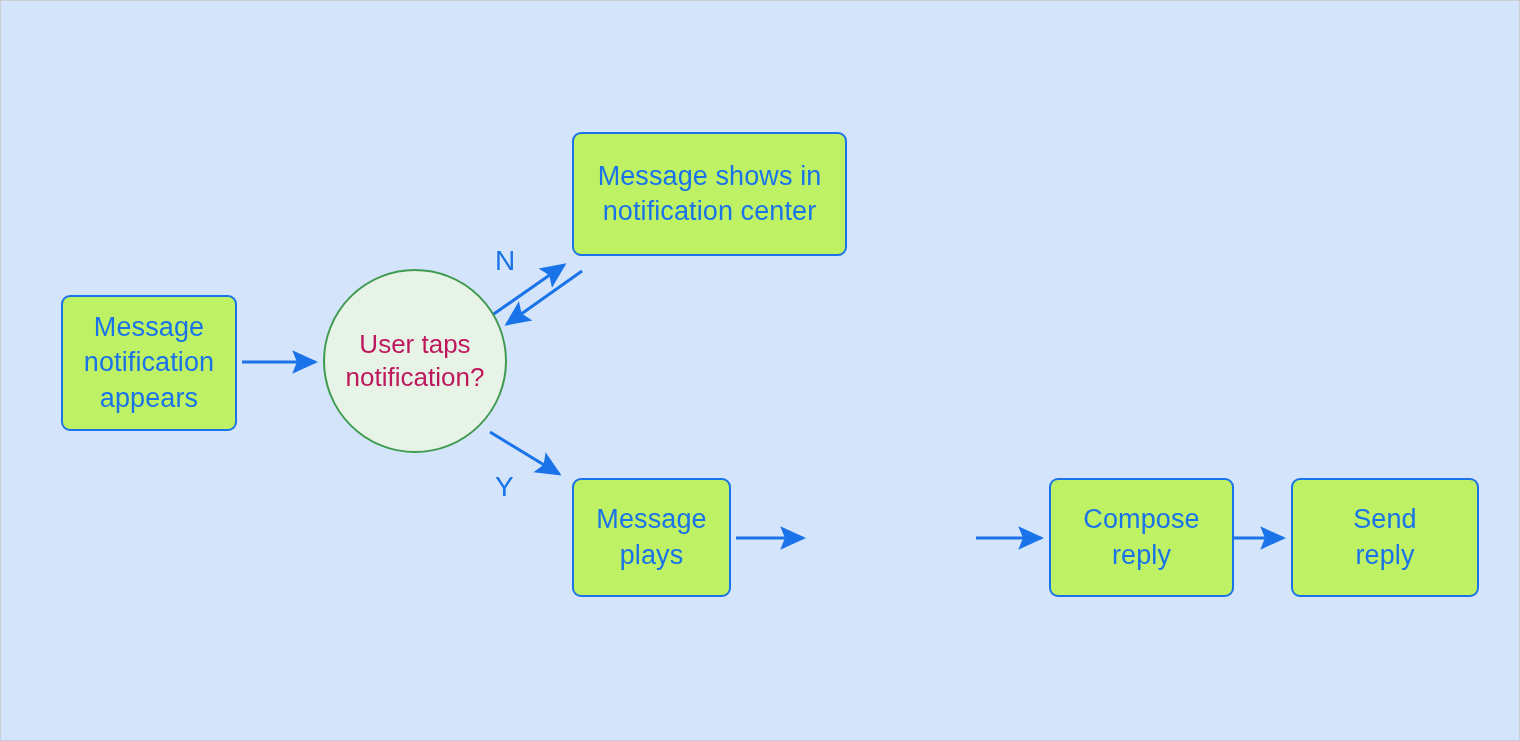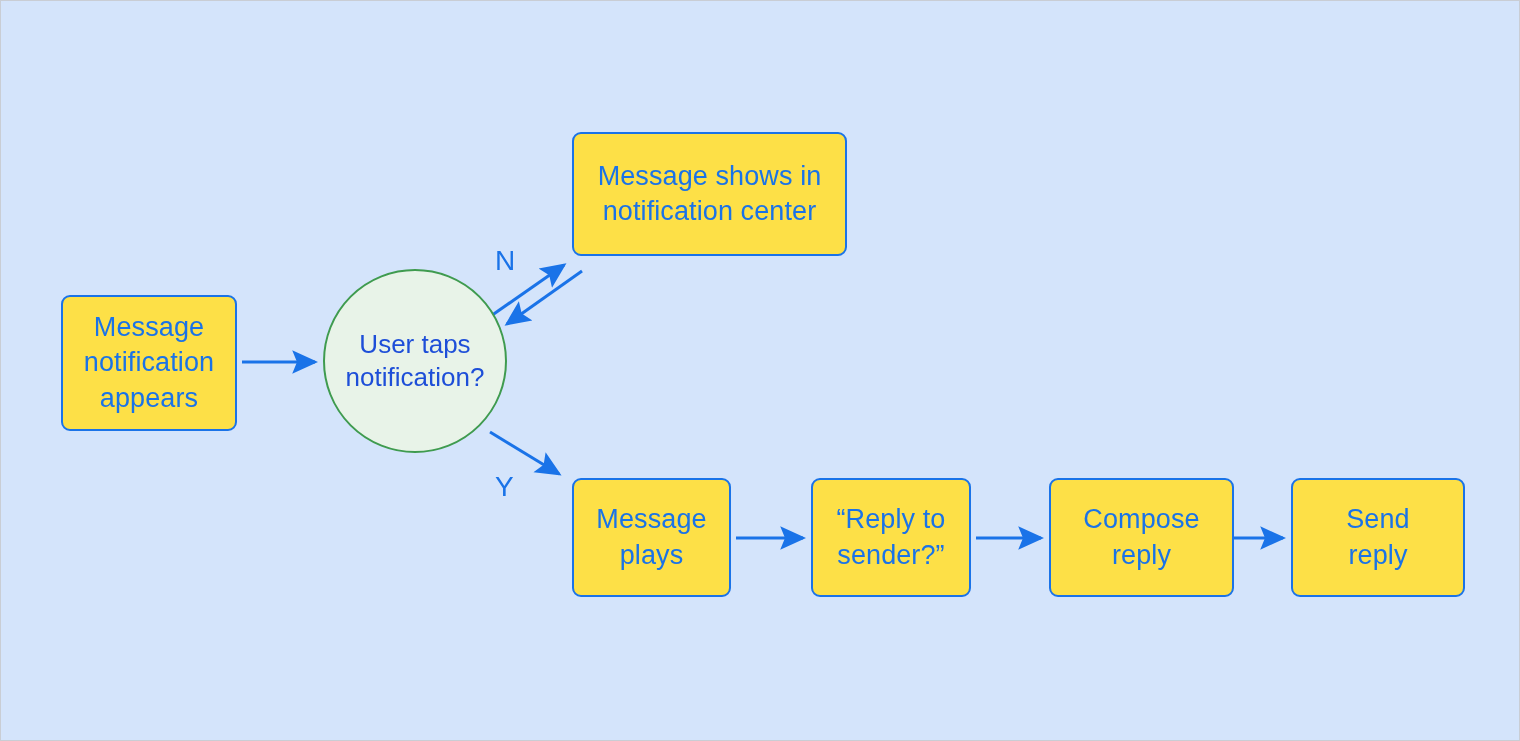--- a/index.html
+++ b/index.html
@@ -28,33 +28,33 @@
   }
   .node {
     position: absolute;
     box-sizing: border-box;
     display: flex;
     align-items: center;
     justify-content: center;
     text-align: center;
   }
   .box {
-    background: #fde047;
+    background: #bef264;
     border: 2px solid #1a73e8;
     border-radius: 9px;
     color: #1a73e8;
     font-size: 27px;
     line-height: 1.3;
     letter-spacing: 0.1px;
   }
   .decision {
     background: #e8f3e8;
     border: 2px solid #3f9b4f;
     border-radius: 50%;
-    color: #1d4ed8;
+    color: #be185d;
     font-size: 26px;
     line-height: 1.28;
   }
   .node .label {
     display: block;
     white-space: pre-line;
     padding: 0 6px;
   }
   .edge-label {
     position: absolute;
@@ -64,21 +64,21 @@
     line-height: 1;
   }
 
   
   #node-start        { left: 60px;   top: 294px; width: 176px; height: 136px; }
   #node-decision     { left: 322px;  top: 268px; width: 184px; height: 184px; }
   #node-notif-center { left: 571px;  top: 131px; width: 275px; height: 124px; }
   #node-msg-plays    { left: 571px;  top: 477px; width: 159px; height: 119px; }
   #node-reply-prompt { left: 810px;  top: 477px; width: 160px; height: 119px; }
   #node-compose      { left: 1048px; top: 477px; width: 185px; height: 119px; }
-  #node-send         { left: 1290px; top: 477px; width: 174px; height: 119px; }
+  #node-send         { left: 1290px; top: 477px; width: 188px; height: 119px; }
 
   #label-n { left: 494px; top: 246px; }
   #label-y { left: 494px; top: 472px; }
 </style>
 </head>
 <body>
 
 <div id="canvas">
 
   <svg id="edges" viewBox="0 0 1520 741" width="1520" height="741" xmlns="http://www.w3.org/2000/svg">
@@ -117,24 +117,20 @@
   <div class="node box" id="node-notif-center">
     <span class="label">Message shows in
 notification center</span>
   </div>
 
   <div class="node box" id="node-msg-plays">
     <span class="label">Message
 plays</span>
   </div>
 
-  <div class="node box" id="node-reply-prompt">
-    <span class="label">“Reply to
-sender?”</span>
-  </div>
 
   <div class="node box" id="node-compose">
     <span class="label">Compose
 reply</span>
   </div>
 
   <div class="node box" id="node-send">
     <span class="label">Send
 reply</span>
   </div>

